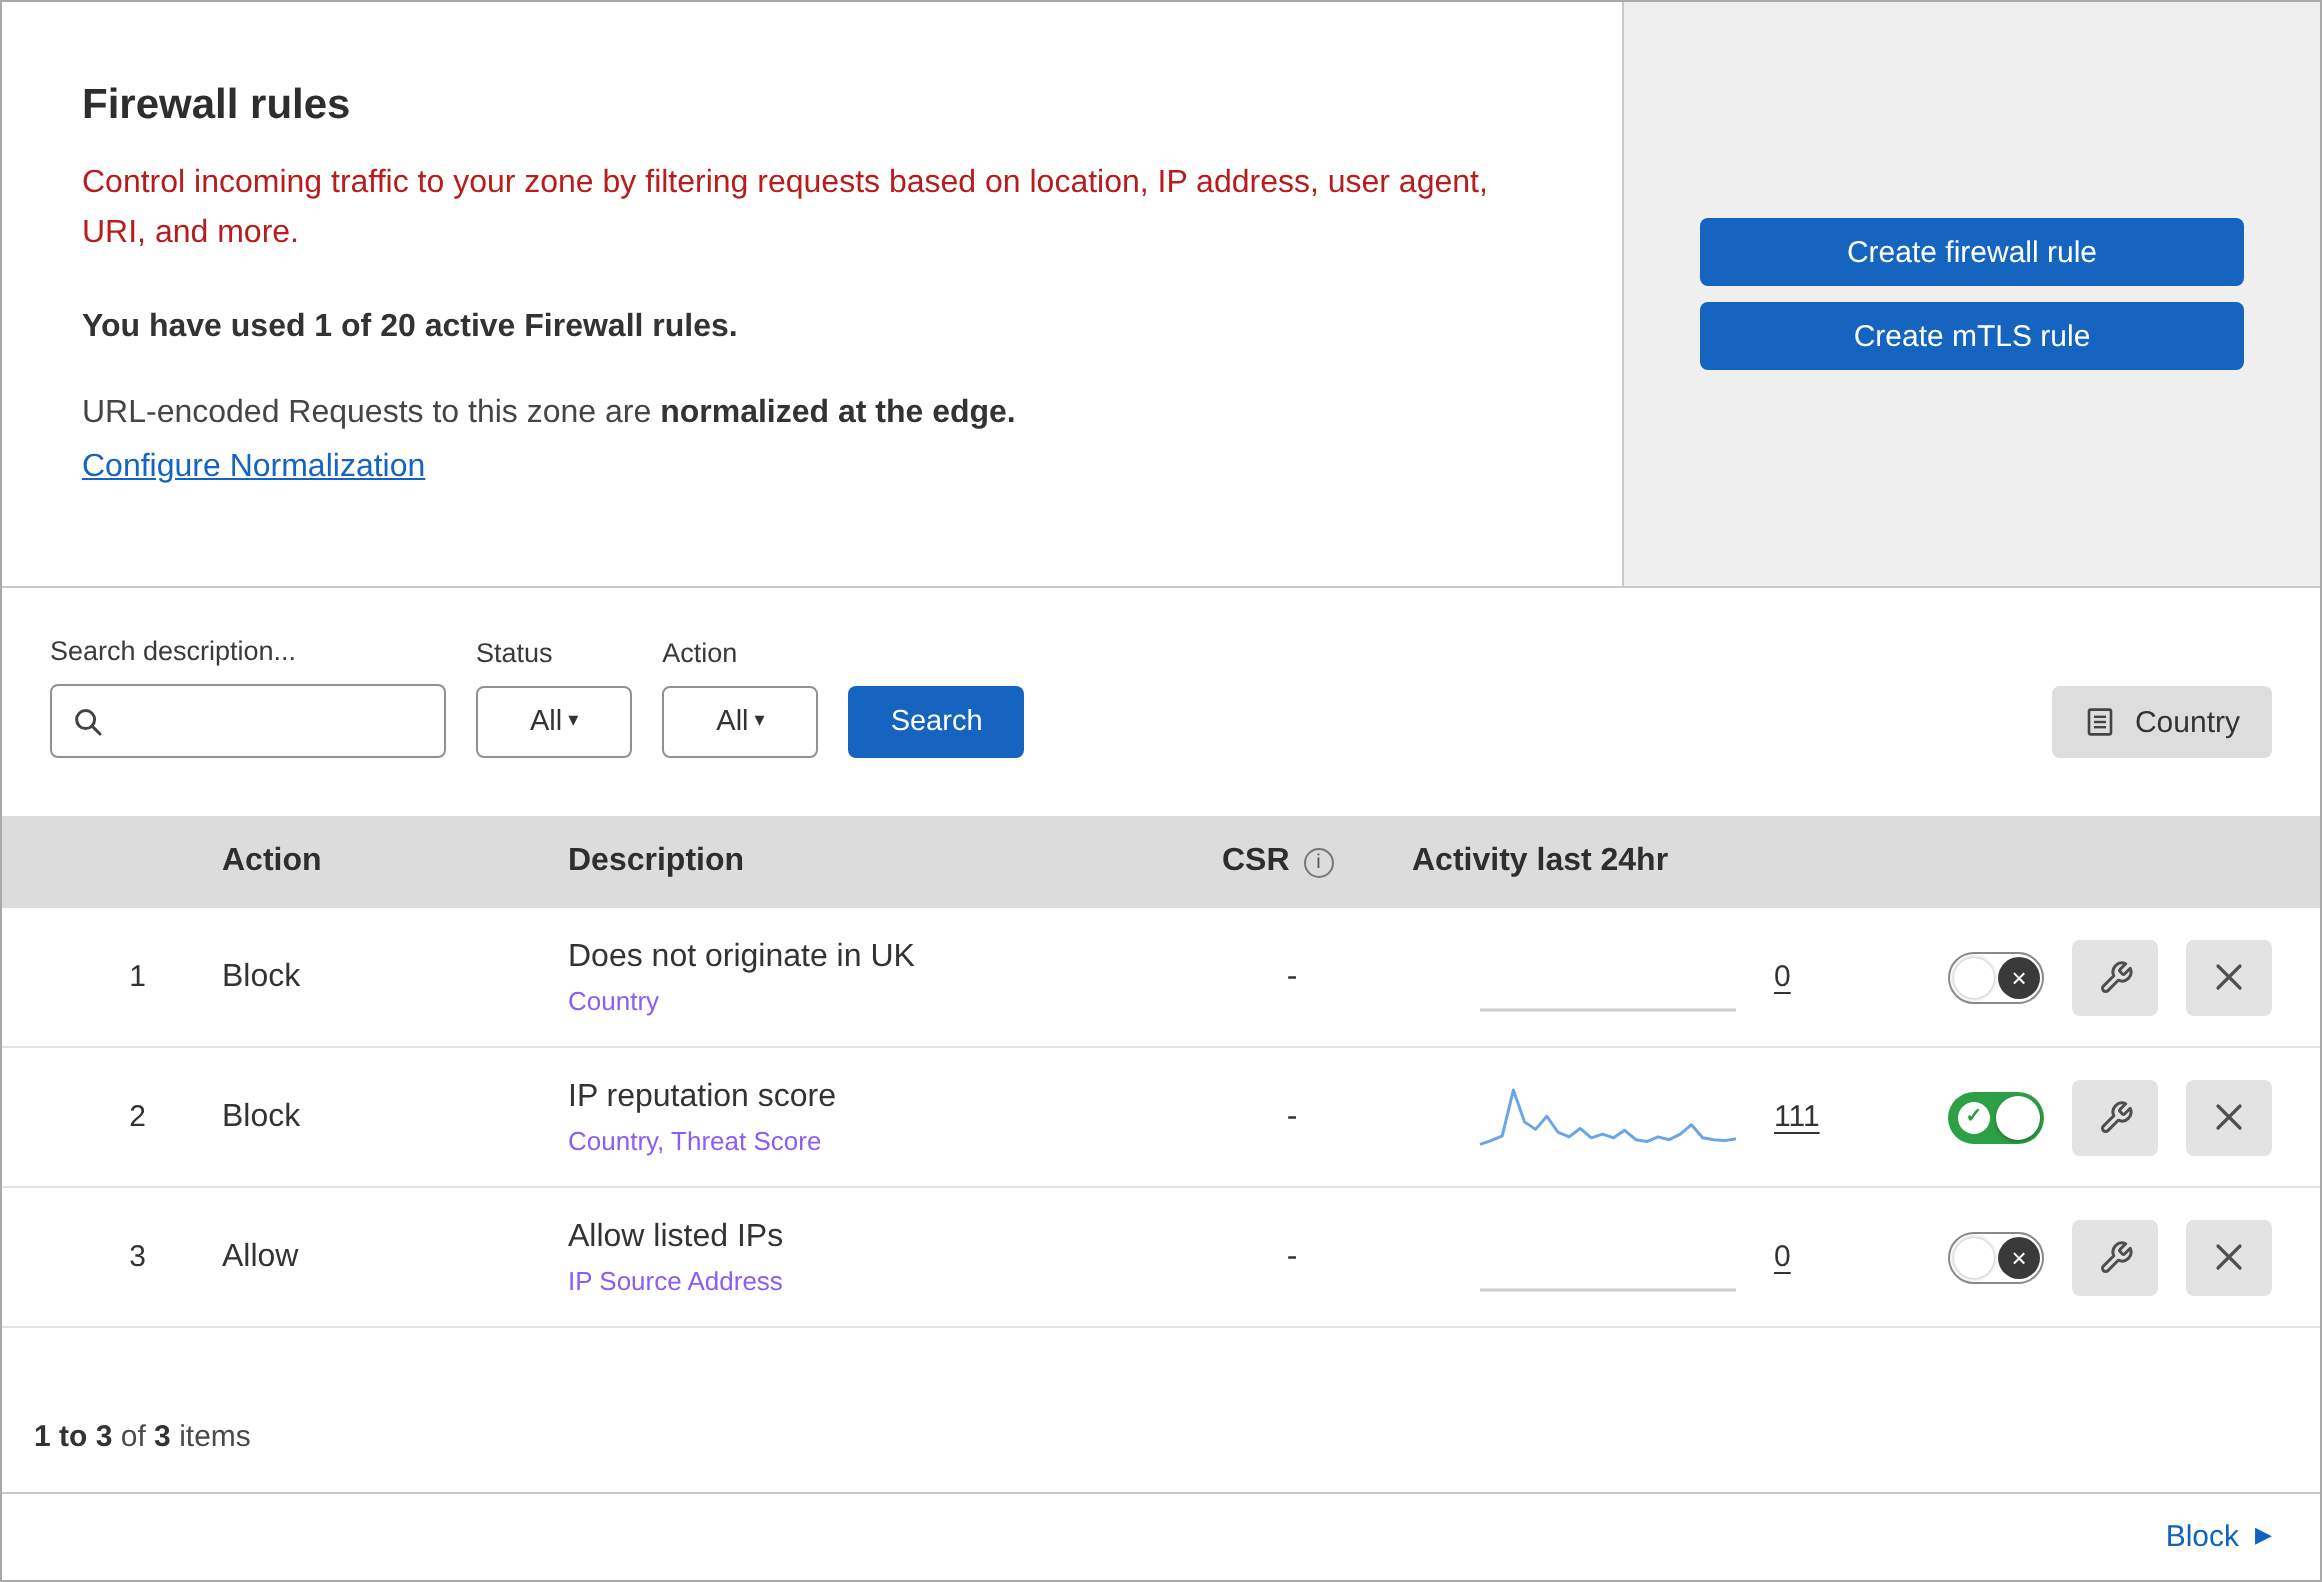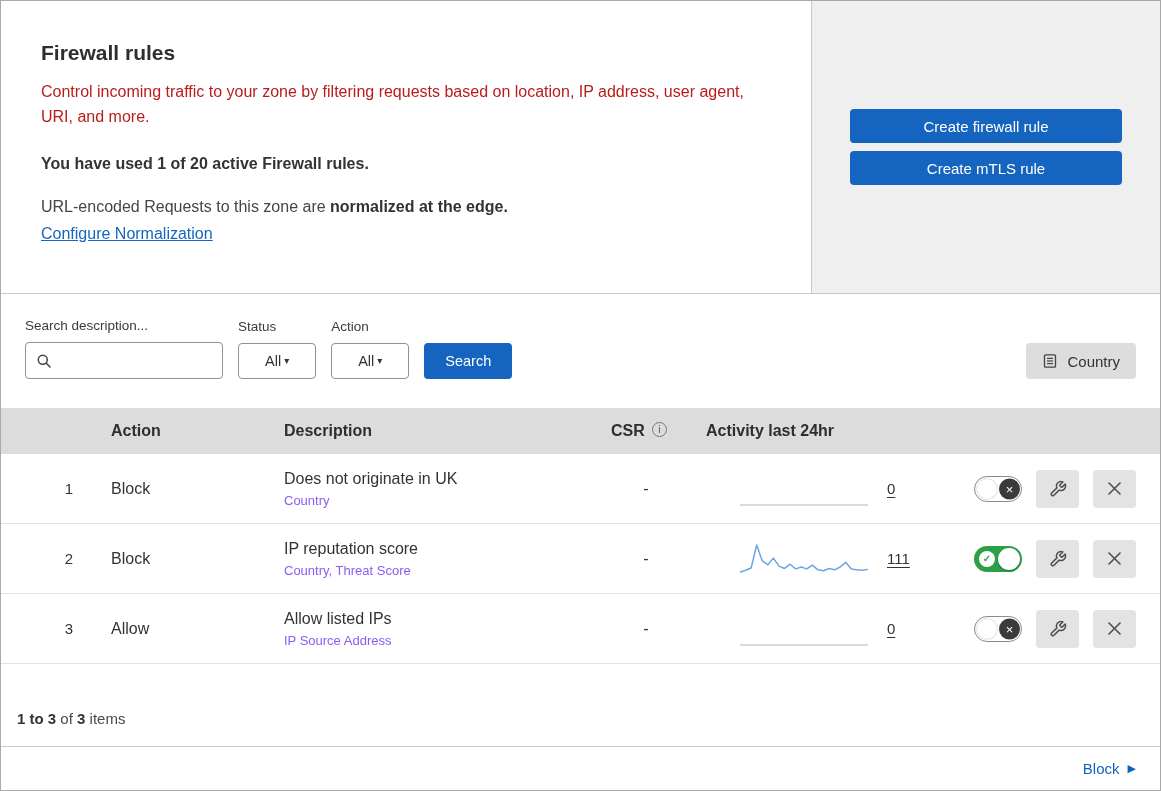--- a/index.html
+++ b/index.html
@@ -28,21 +28,21 @@
   .caret{font-size:10px;color:#333;line-height:1}
   .btn-search{background:#1565c0;color:#fff;border:none;border-radius:4px;height:36px;padding:0 21px;font-size:14.5px;cursor:pointer;font-family:inherit}
   .btn-ordering{margin-left:auto;background:#ddd;border:none;border-radius:4px;height:36px;padding:0 16px;display:flex;align-items:center;gap:9px;font-size:15px;color:#333;cursor:pointer;font-family:inherit}
 
   
   .thead,.trow{display:grid;grid-template-columns:90px 193px 317px 90px 270px 1fr;align-items:center}
   .thead{background:#dcdcdc;height:46px;font-size:16px;font-weight:600;color:#2e2e2e;flex:none}
   .trow{height:70px;border-bottom:1px solid #e2e2e2;font-size:16px;flex:none}
   .cell-index{text-align:right;padding-right:18px;font-size:15px;color:#333}
   .cell-action{padding-left:20px}
-  .h-csr{padding-left:10px;display:flex;align-items:flex-start;gap:7px}
+  .h-csr{padding-left:10px;display:flex;align-items:center;gap:7px}
   .h-activity{padding-left:15px}
   .cell-csr{text-align:center;color:#333}
   .cell-activity{padding-left:48px;display:flex;align-items:center;gap:18px}
   .desc-main{font-size:16px;color:#333}
   .desc-sub{font-size:13px;color:#8b5cf6;margin-top:5px}
   .count-link{color:#333;font-size:15px;text-decoration:underline;text-underline-offset:3px}
   .cell-controls{display:flex;justify-content:flex-end;align-items:center;gap:14px;padding-right:24px}
   .spark{flex:none}
 
   .info-circle{width:15px;height:15px;border:1px solid #777;border-radius:50%;display:inline-flex;align-items:center;justify-content:center;font-size:10px;color:#555;font-weight:400;cursor:pointer}

